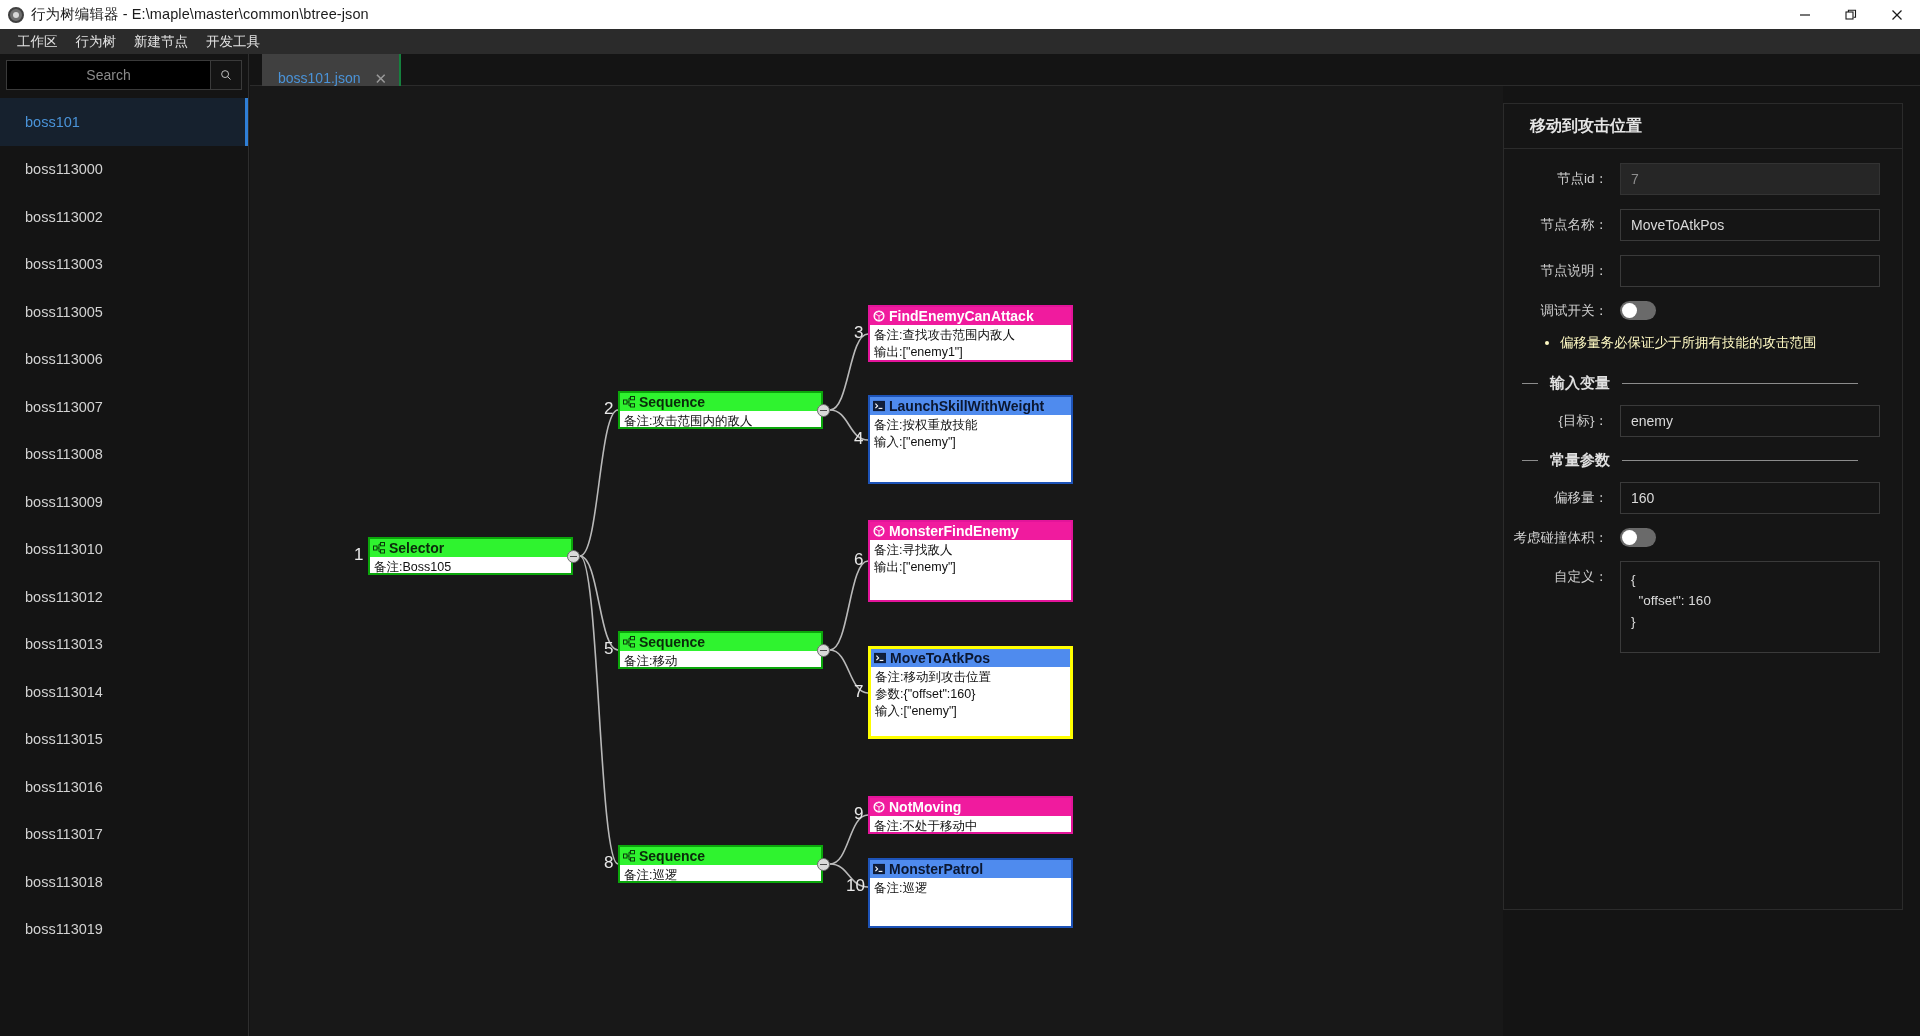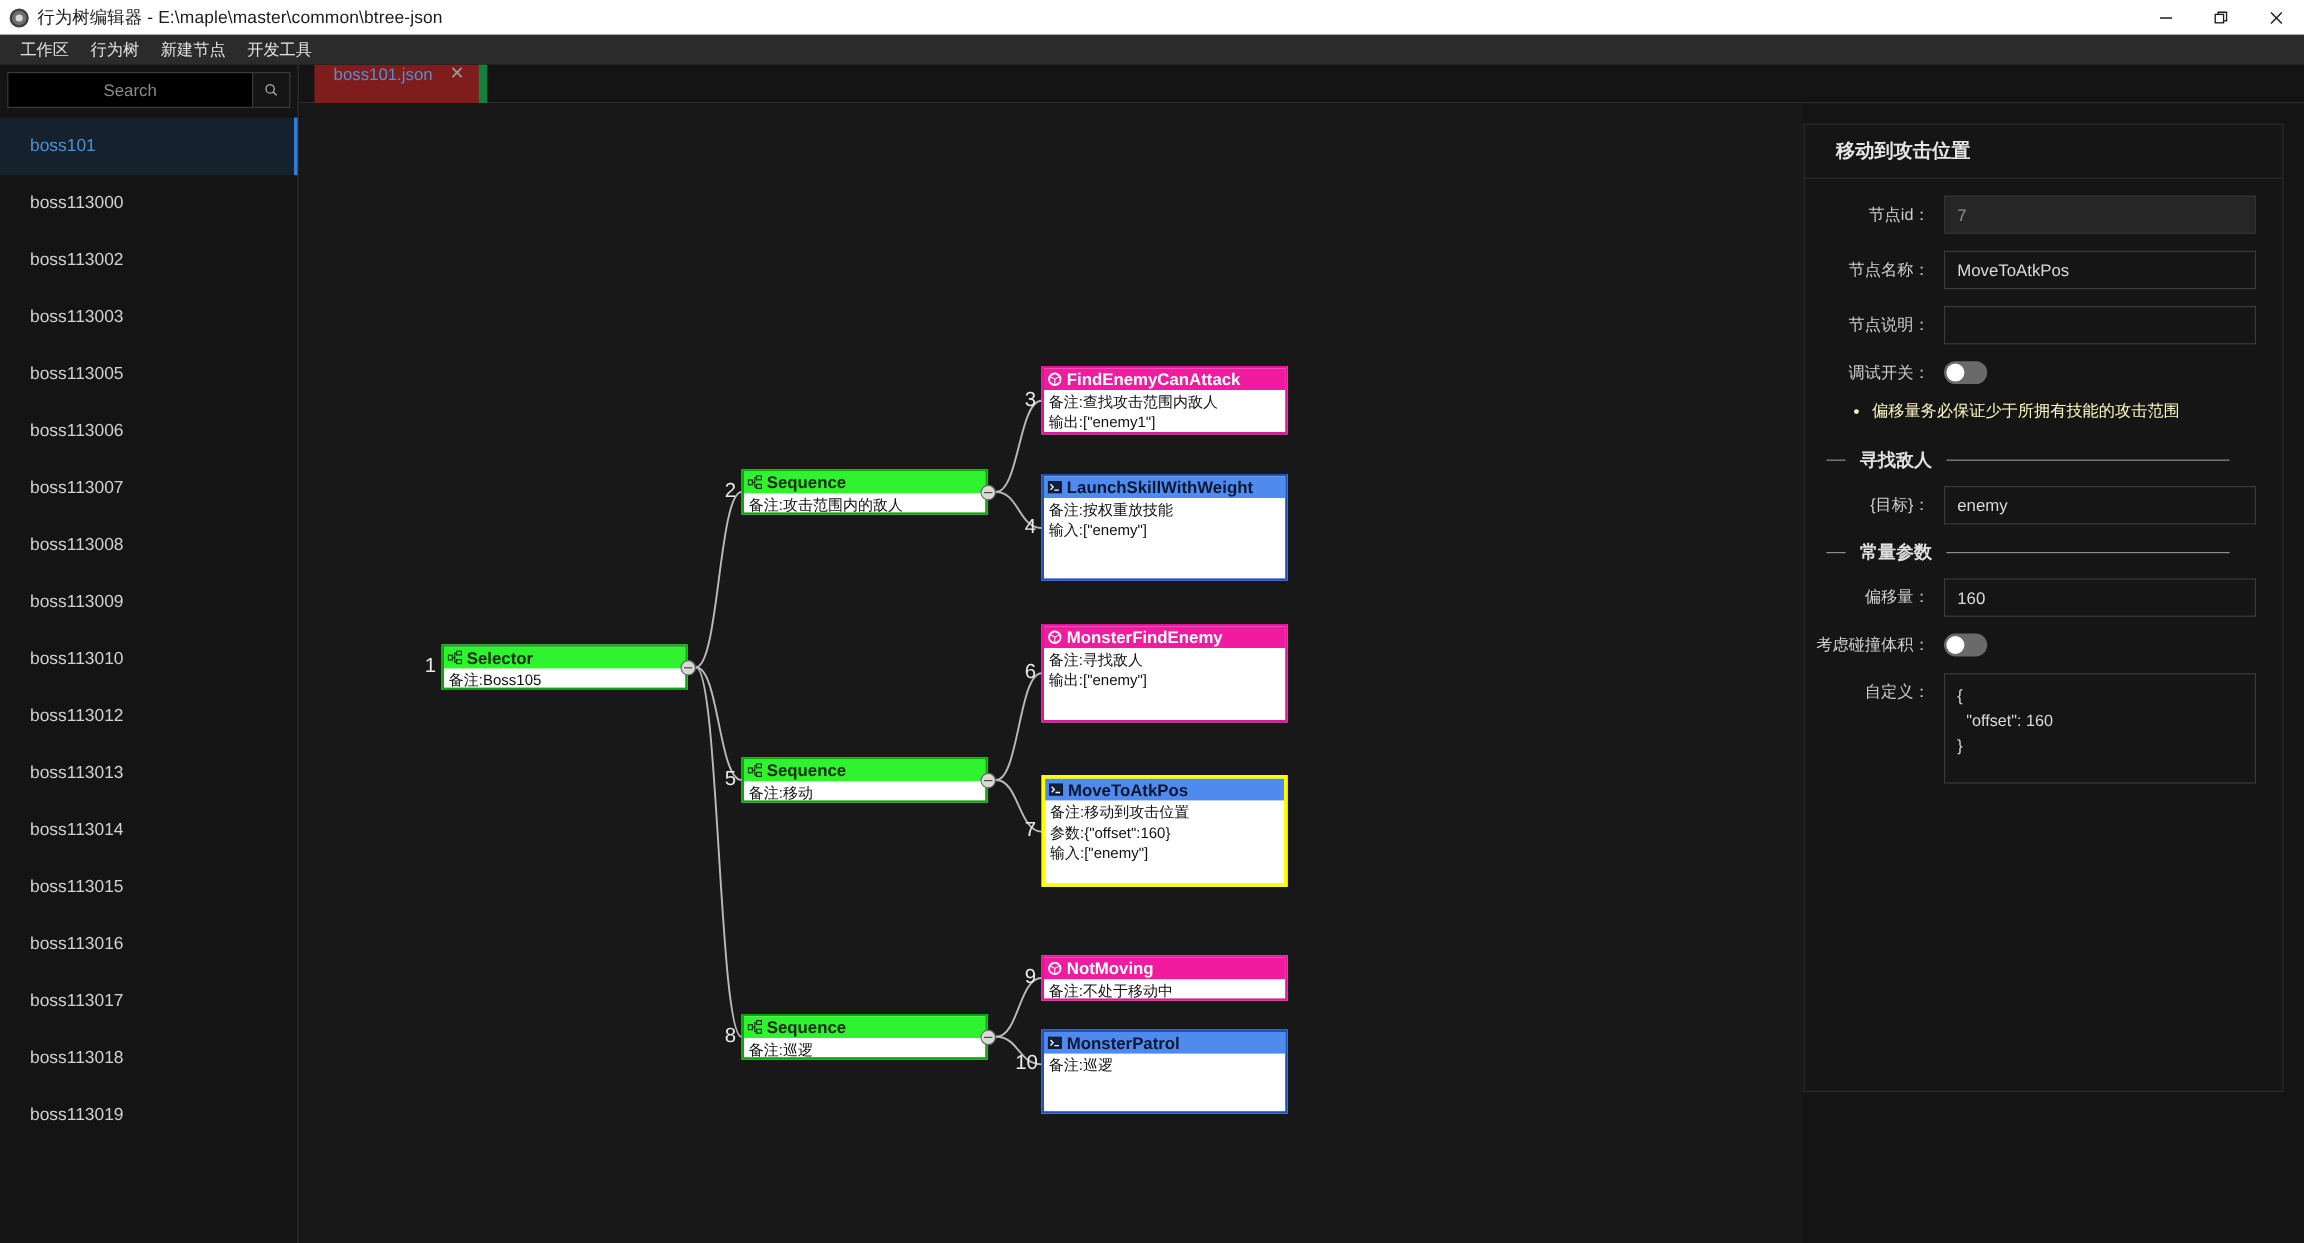--- a/index.html
+++ b/index.html
@@ -73,22 +73,22 @@
     background: #2f7fd6;
   }
 
   
   .tabbar {
     position: absolute; left: 250px; top: 54px; width: 1670px; height: 32px;
     background: #141414; border-bottom: 1px solid #2b2b2b;
   }
   .tab {
     position: absolute; left: 12px; top: 0; height: 32px;
-    background: #7f1d1d; border-right: 7px solid #15803d;
-    display: flex; align-items: flex-start; padding: 0 12px 0 16px; gap: 14px;
+    background: #404040; border-right: 2px solid #15803d;
+    display: flex; align-items: flex-end; padding: 0 12px 0 16px; gap: 14px;
   }
   .tab-label { font-size: 14px; color: #4a93d8; }
   .tab-close { font-size: 15px; color: #9a9a9a; line-height: 1; }
 
   
   .canvas {
     position: absolute; left: 250px; top: 86px; width: 1253px; height: 950px;
     background: #181818; overflow: hidden;
   }
   .edges { position: absolute; left: 0; top: 0; width: 1253px; height: 950px; }
@@ -500,21 +500,21 @@
         <div class="flabel">调试开关：</div>
         <div class="toggle"></div>
       </div>
 
       <ul class="note">
         <li>偏移量务必保证少于所拥有技能的攻击范围</li>
       </ul>
 
       <div class="sect">
         <span class="sect-dash"></span>
-        <span class="sect-title">寻找敌人</span>
+        <span class="sect-title">输入变量</span>
         <span class="sect-line"></span>
       </div>
 
       <div class="frow">
         <div class="flabel">{目标}：</div>
         <input class="finput" value="enemy" style="">
       </div>
 
       <div class="sect">
         <span class="sect-dash"></span>

